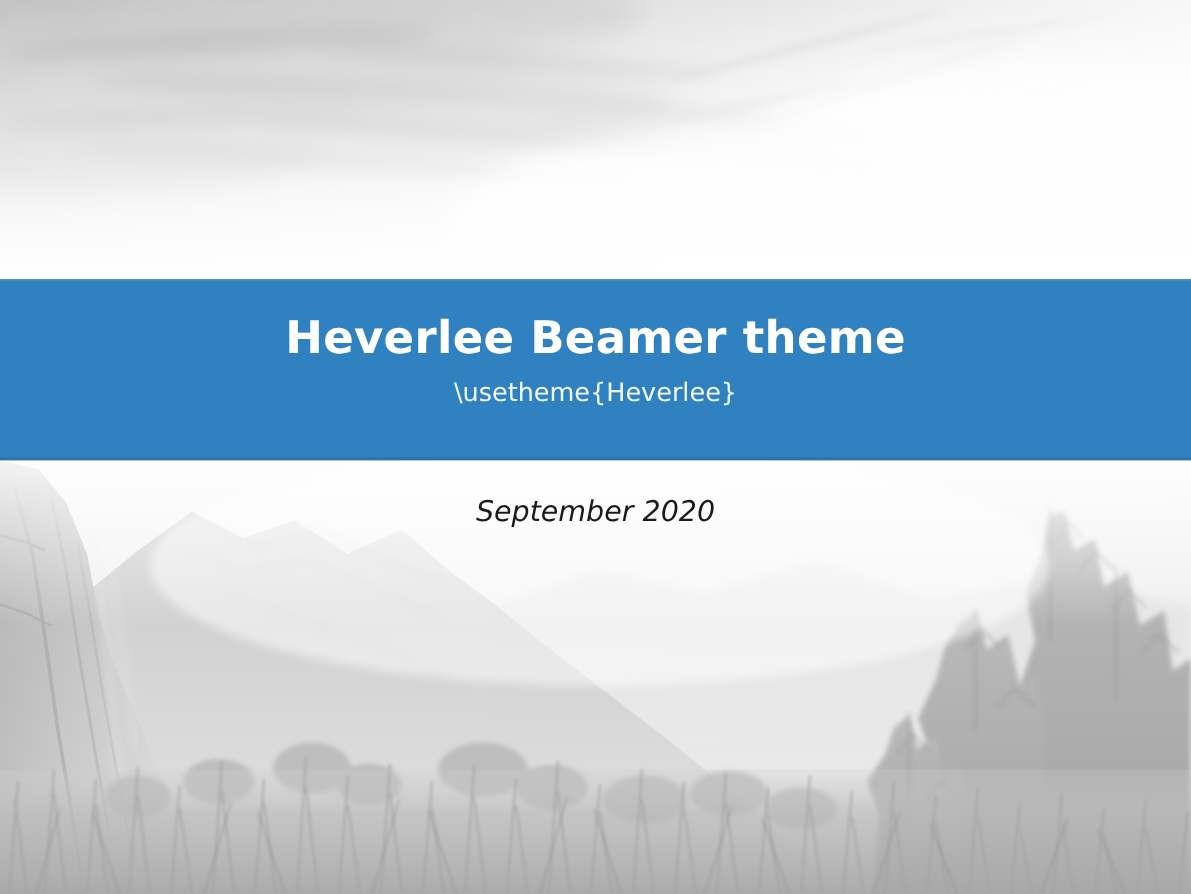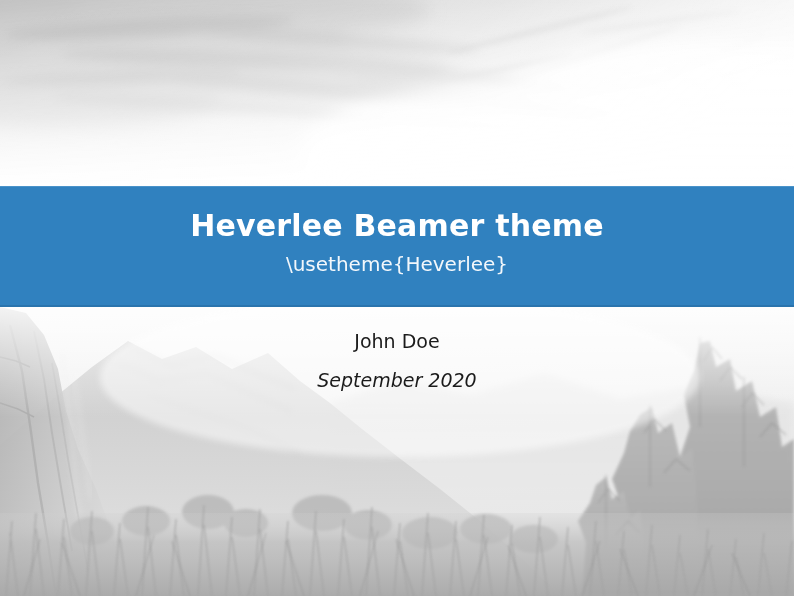--- a/index.html
+++ b/index.html
@@ -54,21 +54,21 @@
     color: #ffffff;
     font-size: 30px;
     font-weight: bold;
     letter-spacing: 0.2px;
     line-height: 1.1;
     font-family: "DejaVu Sans", sans-serif;
   }
   .deck-subtitle {
     top: 66px;
     color: #f2f7fb;
-    font-size: 20px;
+    font-size: 17px;
     font-weight: normal;
     line-height: 1.1;
     font-family: "DejaVu Sans", sans-serif;
   }
 
   
   .landscape {
     position: absolute;
     left: 0;
     top: 307px;
@@ -314,17 +314,16 @@
         <path d="M694,289 L712,238 M750,289 L732,246"></path>
       </g>
 
       <rect x="0" y="0" width="794" height="110" fill="url(#topHaze)"></rect>
 
       <ellipse cx="400" cy="70" rx="300" ry="80" fill="#ffffff" opacity="0.5" filter="url(#softHaze)"></ellipse>
     </svg>
   </div>
 
   <div class="author-block">
-    <div class="author-line">John Doe</div>
     <div class="author-line">September 2020</div>
   </div>
 
 </div>
 
 </body></html>

